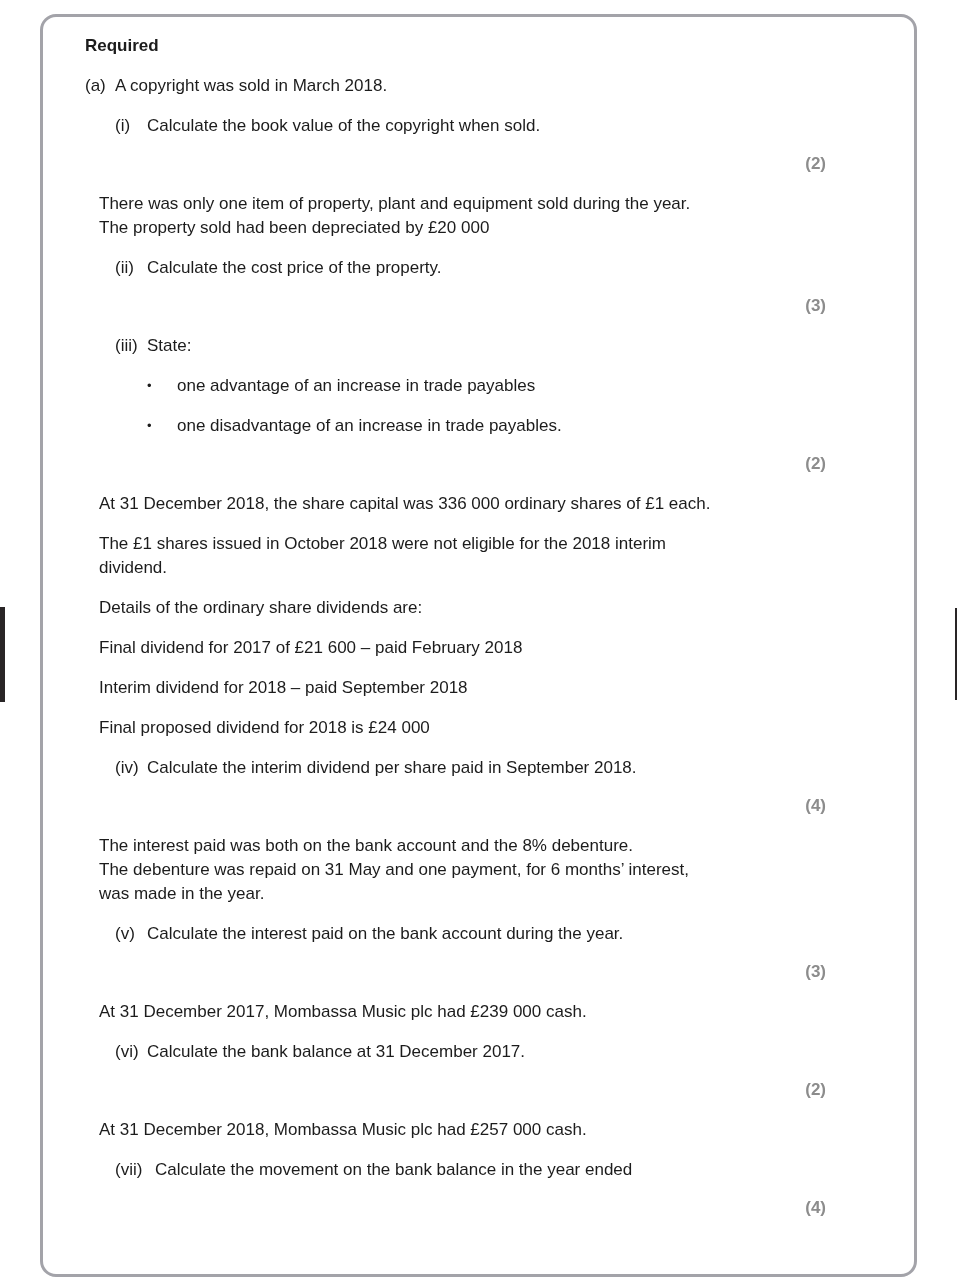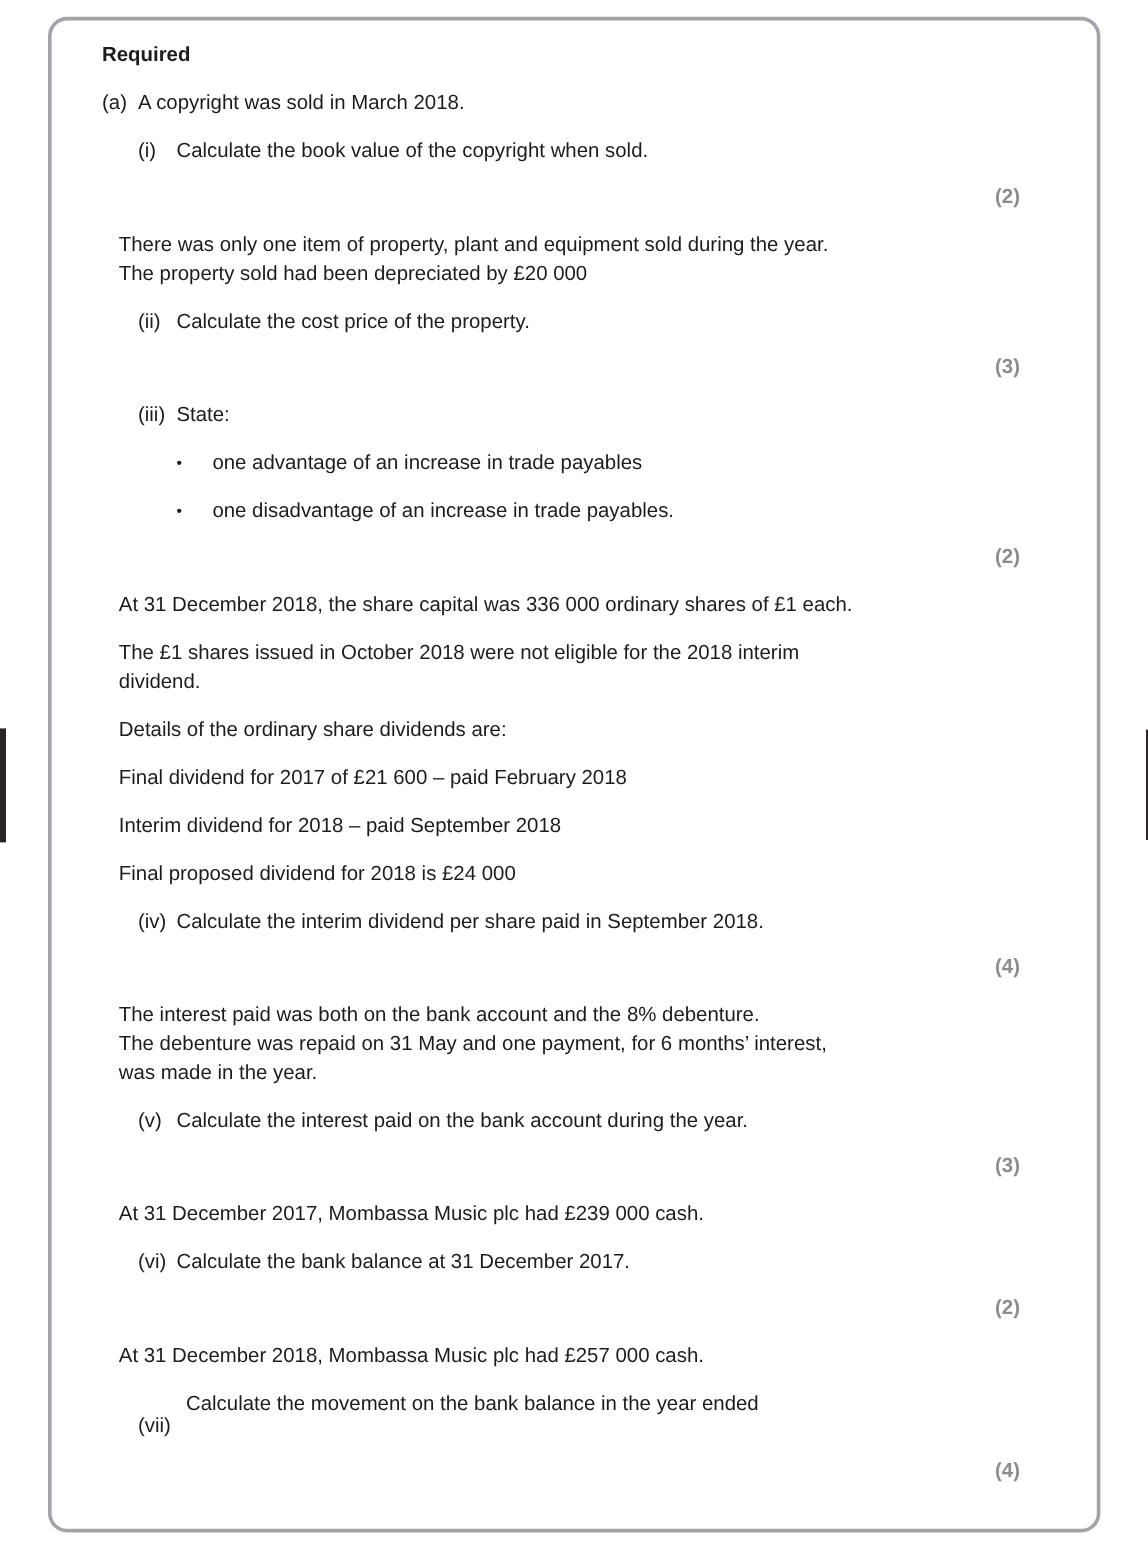--- a/index.html
+++ b/index.html
@@ -13,30 +13,30 @@
   }
   .sheet {
     position:absolute; left:40px; top:14px;
     width:877px; height:1263px;
     border:3px solid #a3a3a9;
     border-radius:16px;
     box-sizing:border-box;
     background:#ffffff;
   }
   .content {
-    padding:17px 64px 0 42px;
+    padding:17px 88px 0 42px;
     font-size:17px;
     line-height:24px;
   }
   .heading { margin:0 0 16px 0; font-weight:bold; }
   .part { display:flex; margin:0 0 16px 0; }
   .part-label { flex:0 0 30px; }
   .q { display:flex; margin:0 0 16px 30px; }
   .qlabel { flex:0 0 32px; }
-  .q-vii .qlabel { flex:0 0 40px;margin-top:18px; }
+  .q-vii .qlabel { flex:0 0 40px; }
   .para { margin:0 0 16px 14px; }
   .bullet-row { display:flex; margin:0 0 16px 62px; }
   .bullet { flex:0 0 30px; font-size:13px; line-height:24px; }
   .marks {
     text-align:right;
     font-weight:bold;
     color:#8c8c8c;
     margin:-2px 0 16px 0;
   }
   b { font-weight:normal; }

